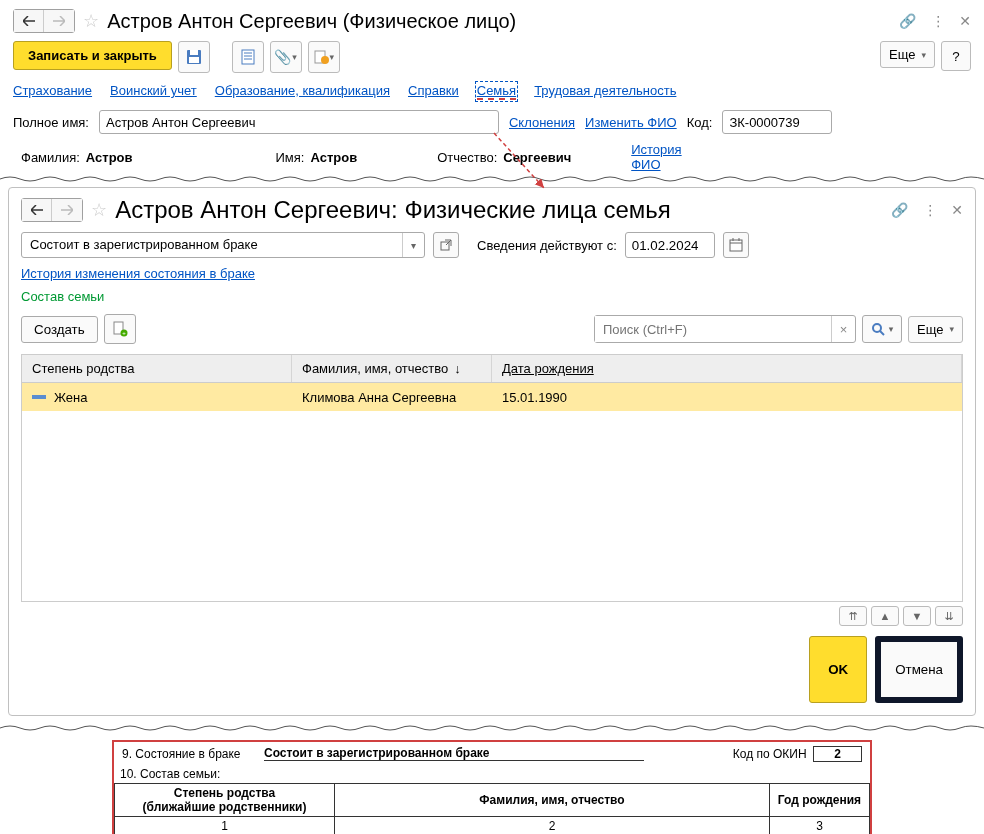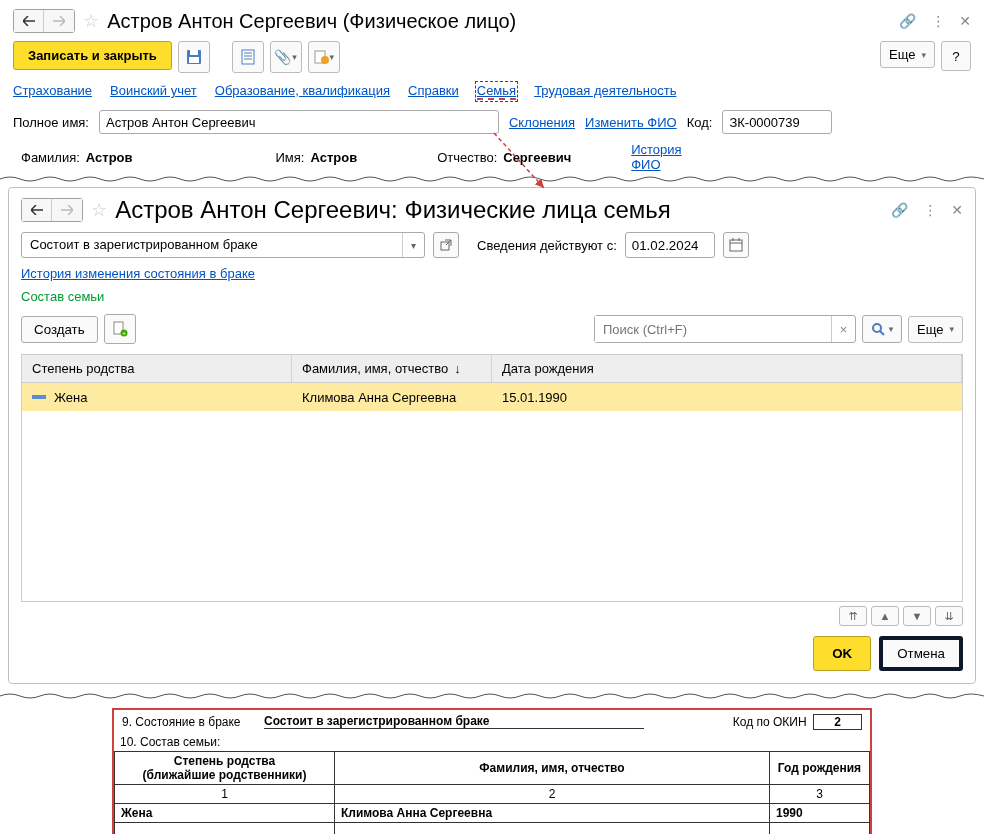--- a/index.html
+++ b/index.html
@@ -51,32 +51,32 @@
 
 .toolbar2 { display: flex; align-items: center; gap: 6px; margin: 10px 0; }
 .btn-create { border: 1px solid #aaa; background: #fafafa; padding: 5px 12px; border-radius: 3px; cursor: pointer; }
 .search-wrap { display: flex; border: 1px solid #aaa; border-radius: 3px; height: 28px; width: 262px; }
 .search-wrap input { border: none; flex: 1; padding: 0 8px; outline: none; font-size:13px;}
 .search-wrap .xbtn { width: 24px; border-left: 1px solid #ccc; display:flex;align-items:center;justify-content:center; cursor:pointer; color:#888;}
 
 .table { border: 1px solid #ccc; width: 100%; }
 .thead { display: flex; background: #eeeeee; border-bottom: 1px solid #ccc; }
 .th { padding: 6px 10px; border-right: 1px solid #d5d5d5; font-size: 13px; display:flex; align-items:center; gap:6px;}
-.th.c1 { width: 270px; } .th.c2 { width: 200px; } .th.c3 { flex: 1; }
+.th.c1 { width: 270px; } .th.c2 { width: 200px; } .th.c3 { flex: 1; text-decoration: underline; }
 .trow { display: flex; background: #ffeaa2; height: 28px; align-items:center; }
 .td { padding: 4px 10px; font-size: 13px; }
 .td.c1 { width: 270px; display:flex; align-items:center; gap:8px;} .td.c2 { width: 200px; } .td.c3 { flex: 1; }
 .tbody-empty { height: 190px; background: #fff; }
 
 .pager { display: flex; justify-content: flex-end; gap: 4px; margin-top: 4px; }
 .pgbtn { width: 28px; height: 20px; border: 1px solid #bbb; background: #fafafa; border-radius: 3px; display:flex;align-items:center;justify-content:center; cursor:pointer; font-size:11px; color:#666;}
 
 .dlg-footer { display: flex; justify-content: flex-end; gap: 8px; margin-top: 10px; }
 .btn-ok { background: #ffdd2d; border: 1px solid #b8a020; padding: 6px 18px; font-weight: bold; border-radius: 3px; cursor: pointer; }
-.btn-cancel { border: 4px solid #0f172a; background: #fafafa; padding: 6px 14px; border-radius: 3px; cursor: pointer; }
+.btn-cancel { border: 6px solid #0f172a; background: #fafafa; padding: 20px 14px; border-radius: 3px; cursor: pointer; }
 
 
 .printed { border: 2px solid #d04040; margin: 8px auto; width: 760px; font-size: 12px; }
 .ptab { width: 100%; border-collapse: collapse; }
 .ptab td, .ptab th { border: 1px solid #333; padding: 2px 6px; font-size: 12px; }
 .phead td { border: none; padding: 2px 6px; }
 .phead .uline { border-bottom: 1px solid #333; font-weight: bold; display:inline-block; min-width: 380px;}
 .okin { border: 1px solid #333; padding: 0 20px; font-weight: bold;}
 .ptab .center { text-align: center; }
 .ptab .right { text-align: left; }

